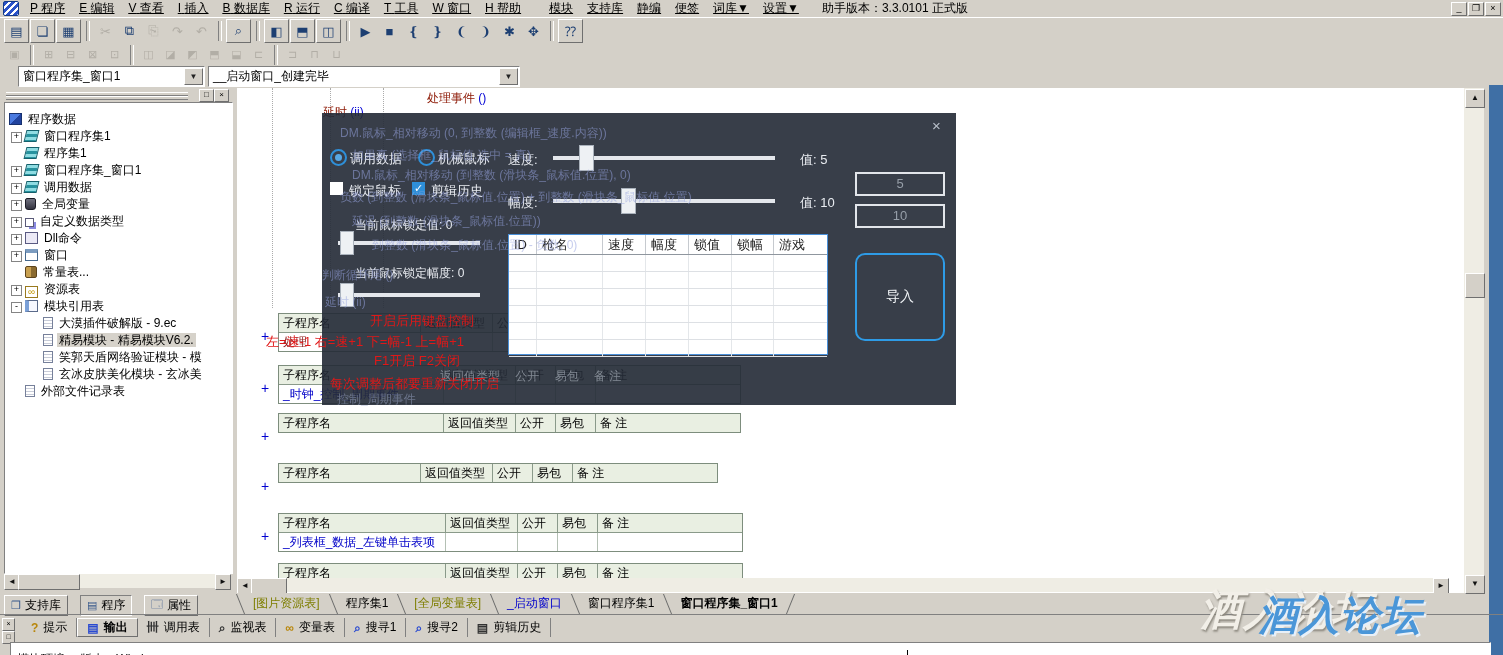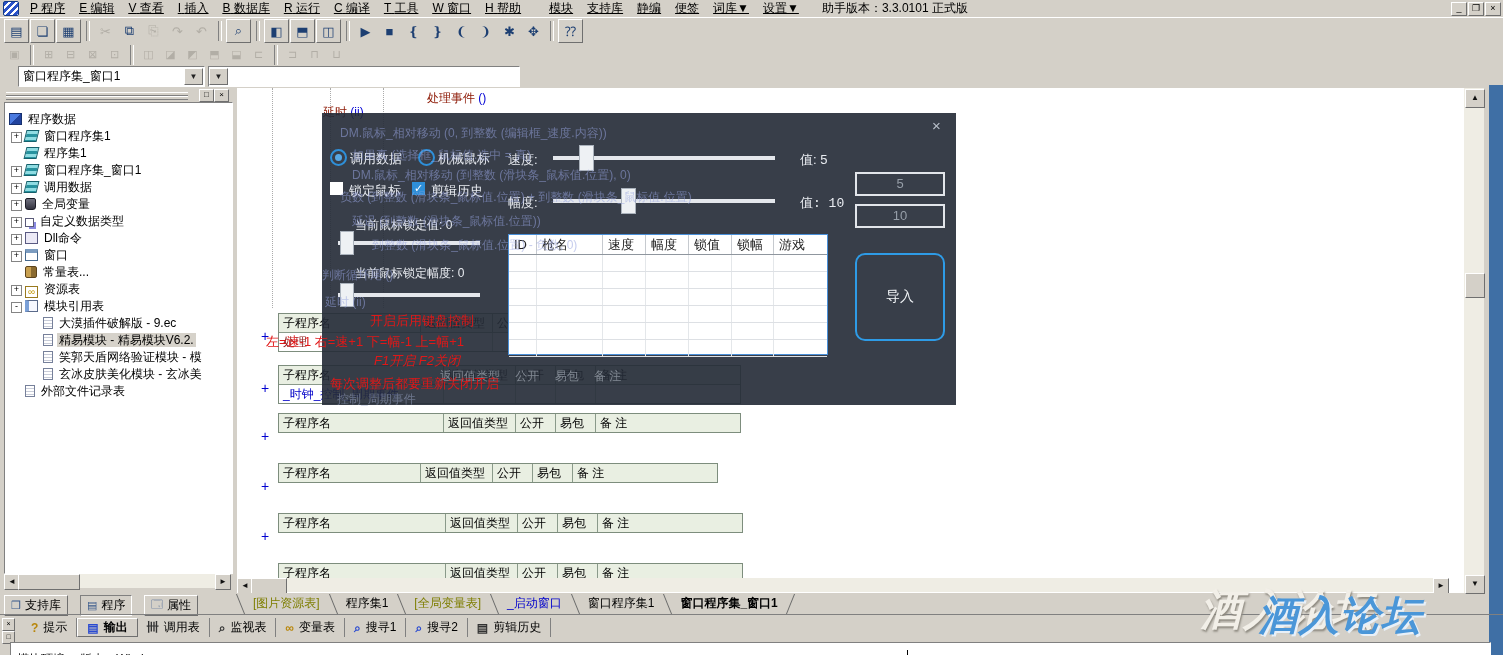--- a/index.html
+++ b/index.html
@@ -200,20 +200,21 @@
   <span class="tbtn small dis">⊓</span>
   <span class="tbtn small dis">⊔</span>
 </div>
 
 <div id="comborow" class="abs">
   <div class="combo sunken" style="left:18px;top:2px;width:185px;">
     <span class="txt">窗口程序集_窗口1</span>
     <span class="drop raised">▼</span>
   </div>
   <div class="combo sunken" style="left:208px;top:2px;width:310px;">
+    <span class="txt">__启动窗口_创建完毕</span>
     <span class="drop raised">▼</span>
   </div>
 </div>
 
 <div id="dock" class="abs">
   <div class="grip" style="top:4px;"></div>
   <div class="grip" style="top:8px;"></div>
   <div class="dockbtn raised" style="left:197px;top:1px;">□</div>
   <div class="dockbtn raised" style="left:212px;top:1px;">×</div>
   <div id="treebox" class="sunken">
@@ -305,20 +306,27 @@
   </div>
   <span class="plus" style="left:24px;top:440px;">+</span>
   <div class="sptable" style="left:41px;top:425px;width:463px;">
     <div class="sph">
         <div style="width:167px;">子程序名</div>
         <div style="width:72px;">返回值类型</div>
         <div style="width:40px;">公开</div>
         <div style="width:40px;">易包</div>
         <div style="width:72px;border-right:none;">备 注</div>
       </div>
+    <div class="spr">
+        <div style="width:167px;" class="spname">_列表框_数据_左键单击表项</div>
+        <div style="width:72px;"></div>
+        <div style="width:40px;"></div>
+        <div style="width:40px;"></div>
+        <div style="width:72px;border-right:none;"></div>
+      </div>
   </div>
   <div class="sptable" style="left:41px;top:475px;width:463px;">
     <div class="sph">
         <div style="width:167px;">子程序名</div>
         <div style="width:72px;">返回值类型</div>
         <div style="width:40px;">公开</div>
         <div style="width:40px;">易包</div>
         <div style="width:72px;border-right:none;">备 注</div>
       </div>
   </div>
@@ -331,21 +339,21 @@
     <div class="ghost" style="left:115px;top:125px;">延迟 (到整数 (滑块条_鼠标值.位置))</div>
     <div class="ghost" style="left:103px;top:149px;padding-left:32px;">到整数 (滑块条_鼠标值.位置) - 负数, 0)</div>
     <div class="ghost" style="left:85px;top:179px;">判断循环尾 ()</div>
     <div class="ghost" style="left:88px;top:206px;">延时 (ii)</div>
     <div class="ghost" style="left:203px;top:280px;color:rgba(205,214,224,0.5);">返回值类型　 公开　 易包　 备 注</div>
     <div class="ghost" style="left:100px;top:303px;color:rgba(160,172,205,0.5);">控制_周期事件</div>
   </div>
 
   <div class="redtx" style="left:133px;top:224px;">开启后用键盘控制</div>
   <div class="redtx" style="left:29px;top:245px;">左=速-1 右=速+1 下=幅-1 上=幅+1</div>
-  <div class="redtx" style="left:137px;top:264px;font-style:italic;">F1开启 F2关闭</div>
+  <div class="redtx" style="left:137px;top:264px;">F1开启 F2关闭</div>
   <div class="redtx" style="left:93px;top:287px;">每次调整后都要重新关闭开启</div>
 
   <div id="mainhs">
     <span class="sarrow raised" style="left:0;">◄</span>
     <span class="sthumb raised" style="left:14px;top:0;width:34px;height:14px;"></span>
     <span class="sarrow raised" style="right:0;">►</span>
   </div>
 </div>
 
 <div id="dialog" class="abs">
@@ -360,21 +368,21 @@
   <span class="strack" style="left:231px;top:43px;width:222px;"></span>
   <span class="sthumb2" style="left:257px;top:32px;height:24px;"></span>
   <span class="dlbl" style="left:478px;top:38px;">值: 5</span>
   <span class="chk" style="left:8px;top:69px;"></span>
   <span class="dlbl" style="left:27px;top:69px;">锁定鼠标</span>
   <span class="chk on" style="left:90px;top:69px;">✓</span>
   <span class="dlbl" style="left:109px;top:69px;">剪辑历史</span>
   <span class="dlbl" style="left:186px;top:81px;">幅度:</span>
   <span class="strack" style="left:231px;top:86px;width:222px;"></span>
   <span class="sthumb2" style="left:299px;top:75px;height:24px;"></span>
-  <span class="dlbl" style="left:478px;top:81px;font-family:Liberation Mono, monospace;">值: 10</span>
+  <span class="dlbl" style="left:478px;top:81px;">值: 10</span>
   <span class="dinput" style="left:533px;top:59px;">5</span>
   <span class="dinput" style="left:533px;top:91px;">10</span>
   <span class="dlbl" style="left:33px;top:104px;font-size:12px;">当前鼠标锁定值: 0</span>
   <span class="strack" style="left:16px;top:128px;width:142px;"></span>
   <span class="sthumb2" style="left:18px;top:118px;width:12px;height:22px;"></span>
   <span class="dlbl" style="left:33px;top:152px;font-size:12px;">当前鼠标锁定幅度: 0</span>
   <span class="strack" style="left:16px;top:180px;width:142px;"></span>
   <span class="sthumb2" style="left:18px;top:170px;width:12px;height:22px;"></span>
   <div id="importbtn">
       <span>导入</span>

